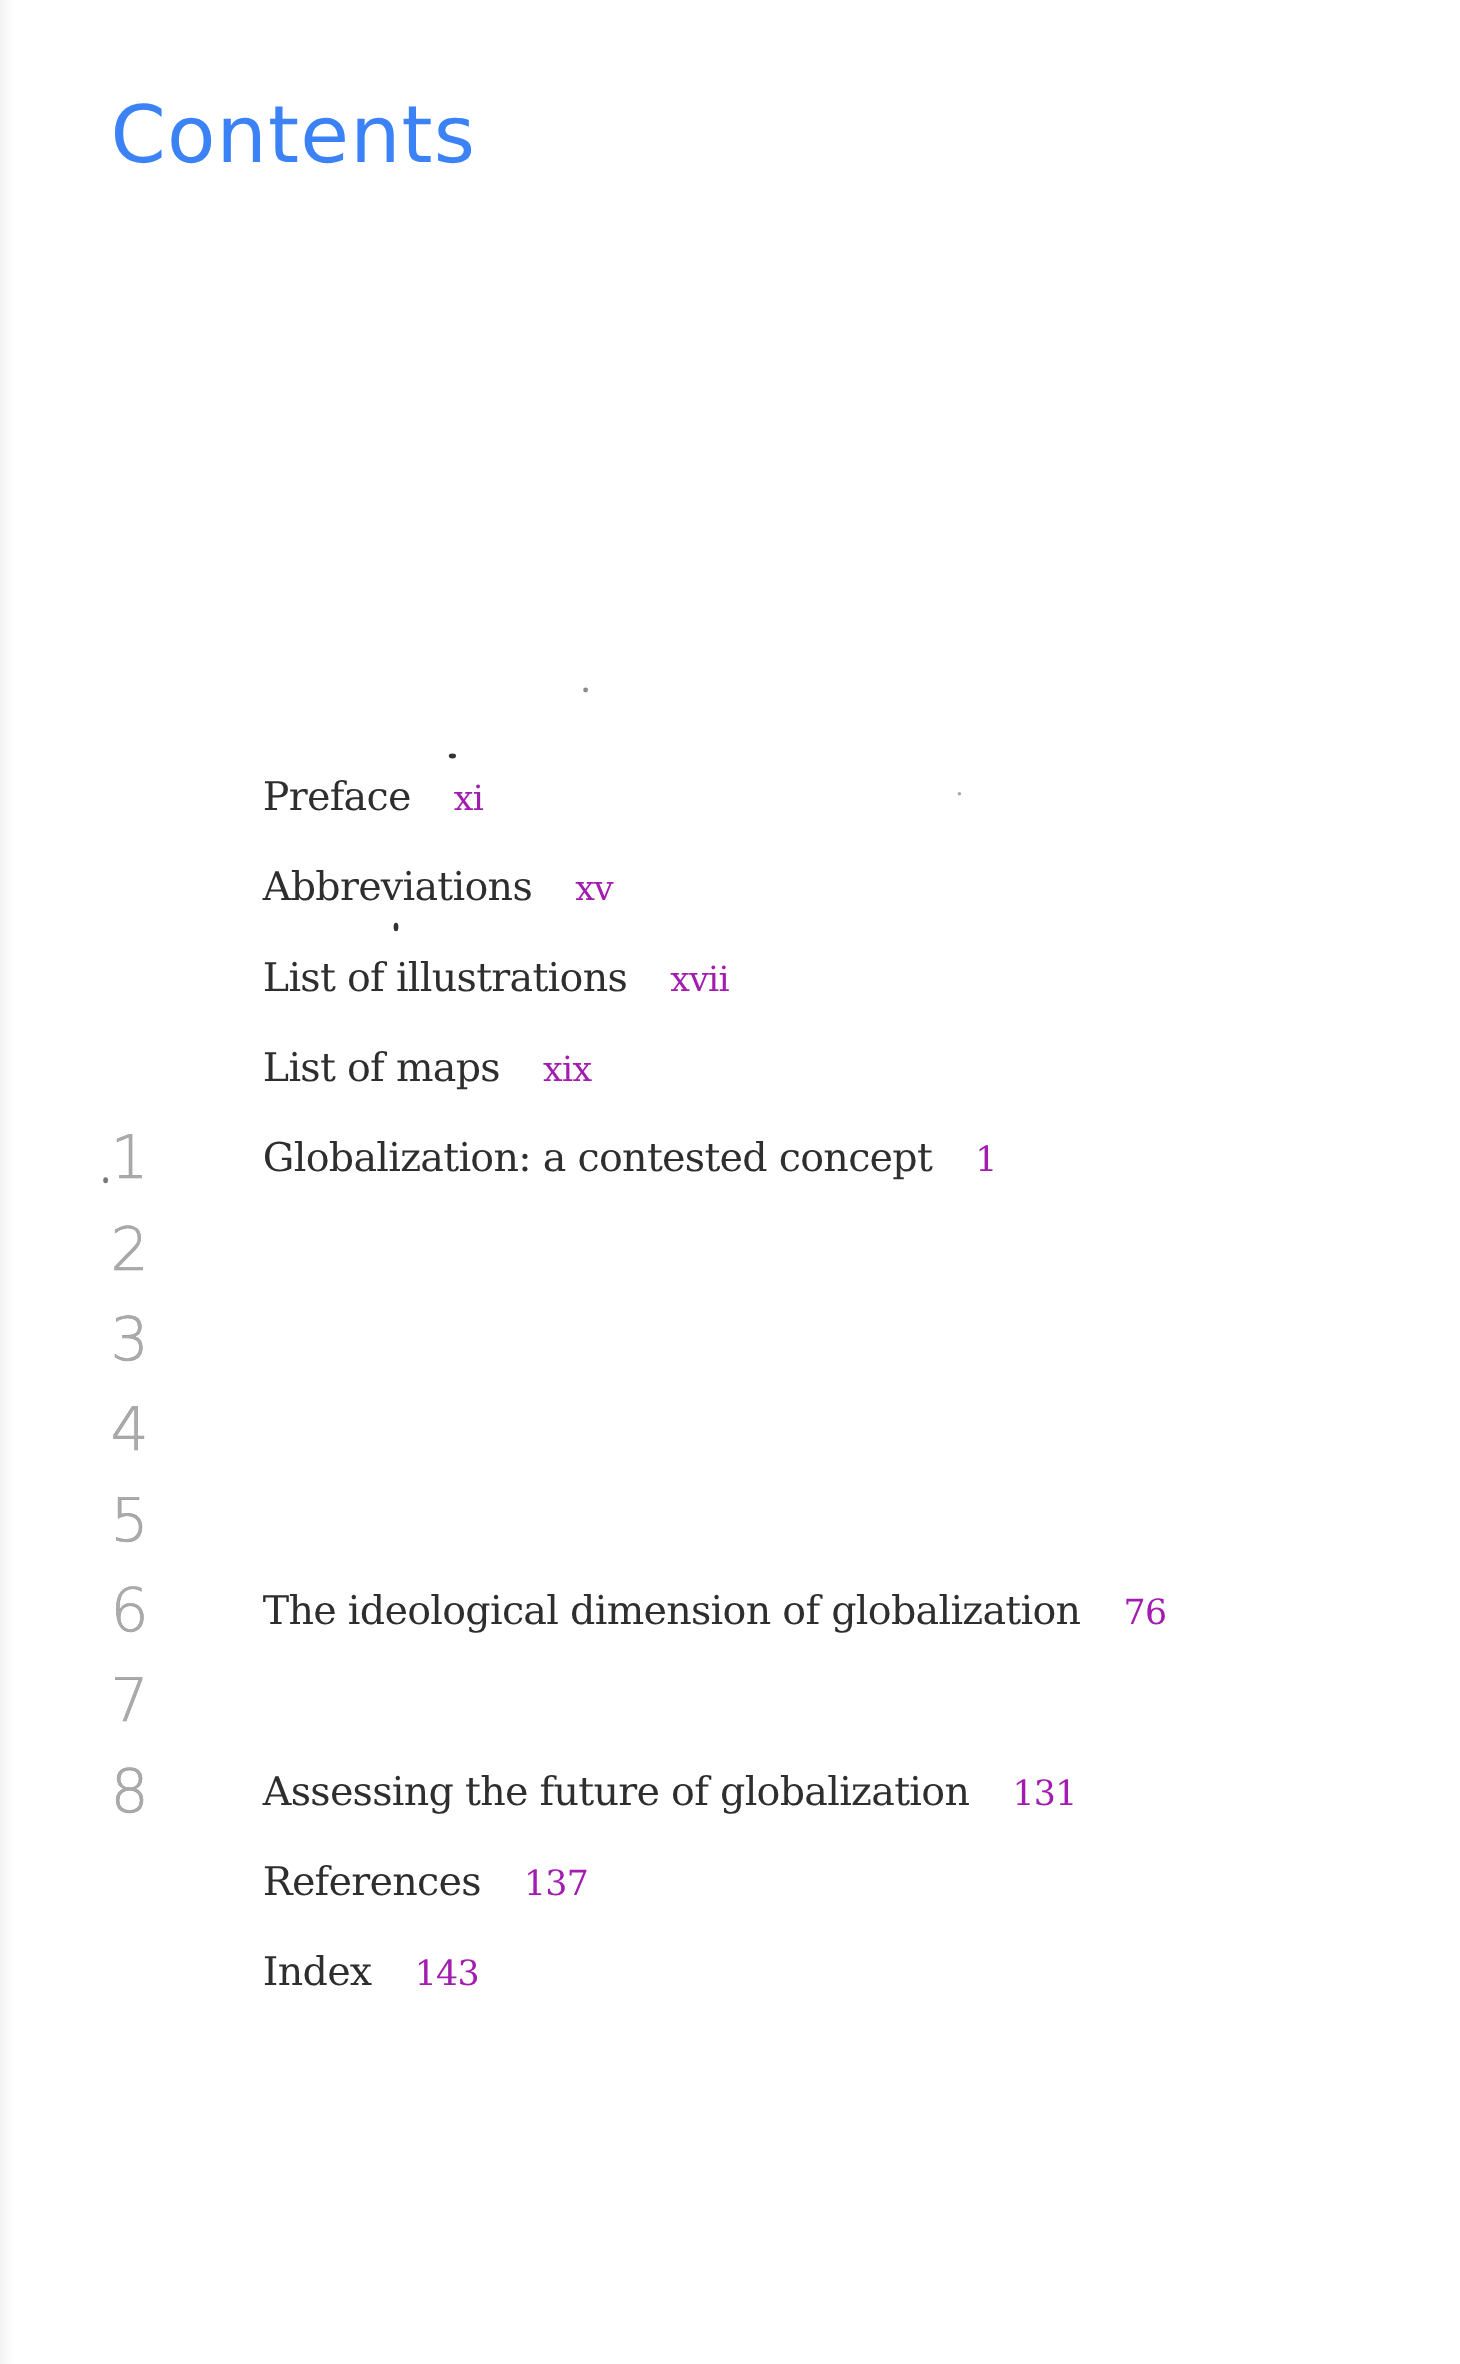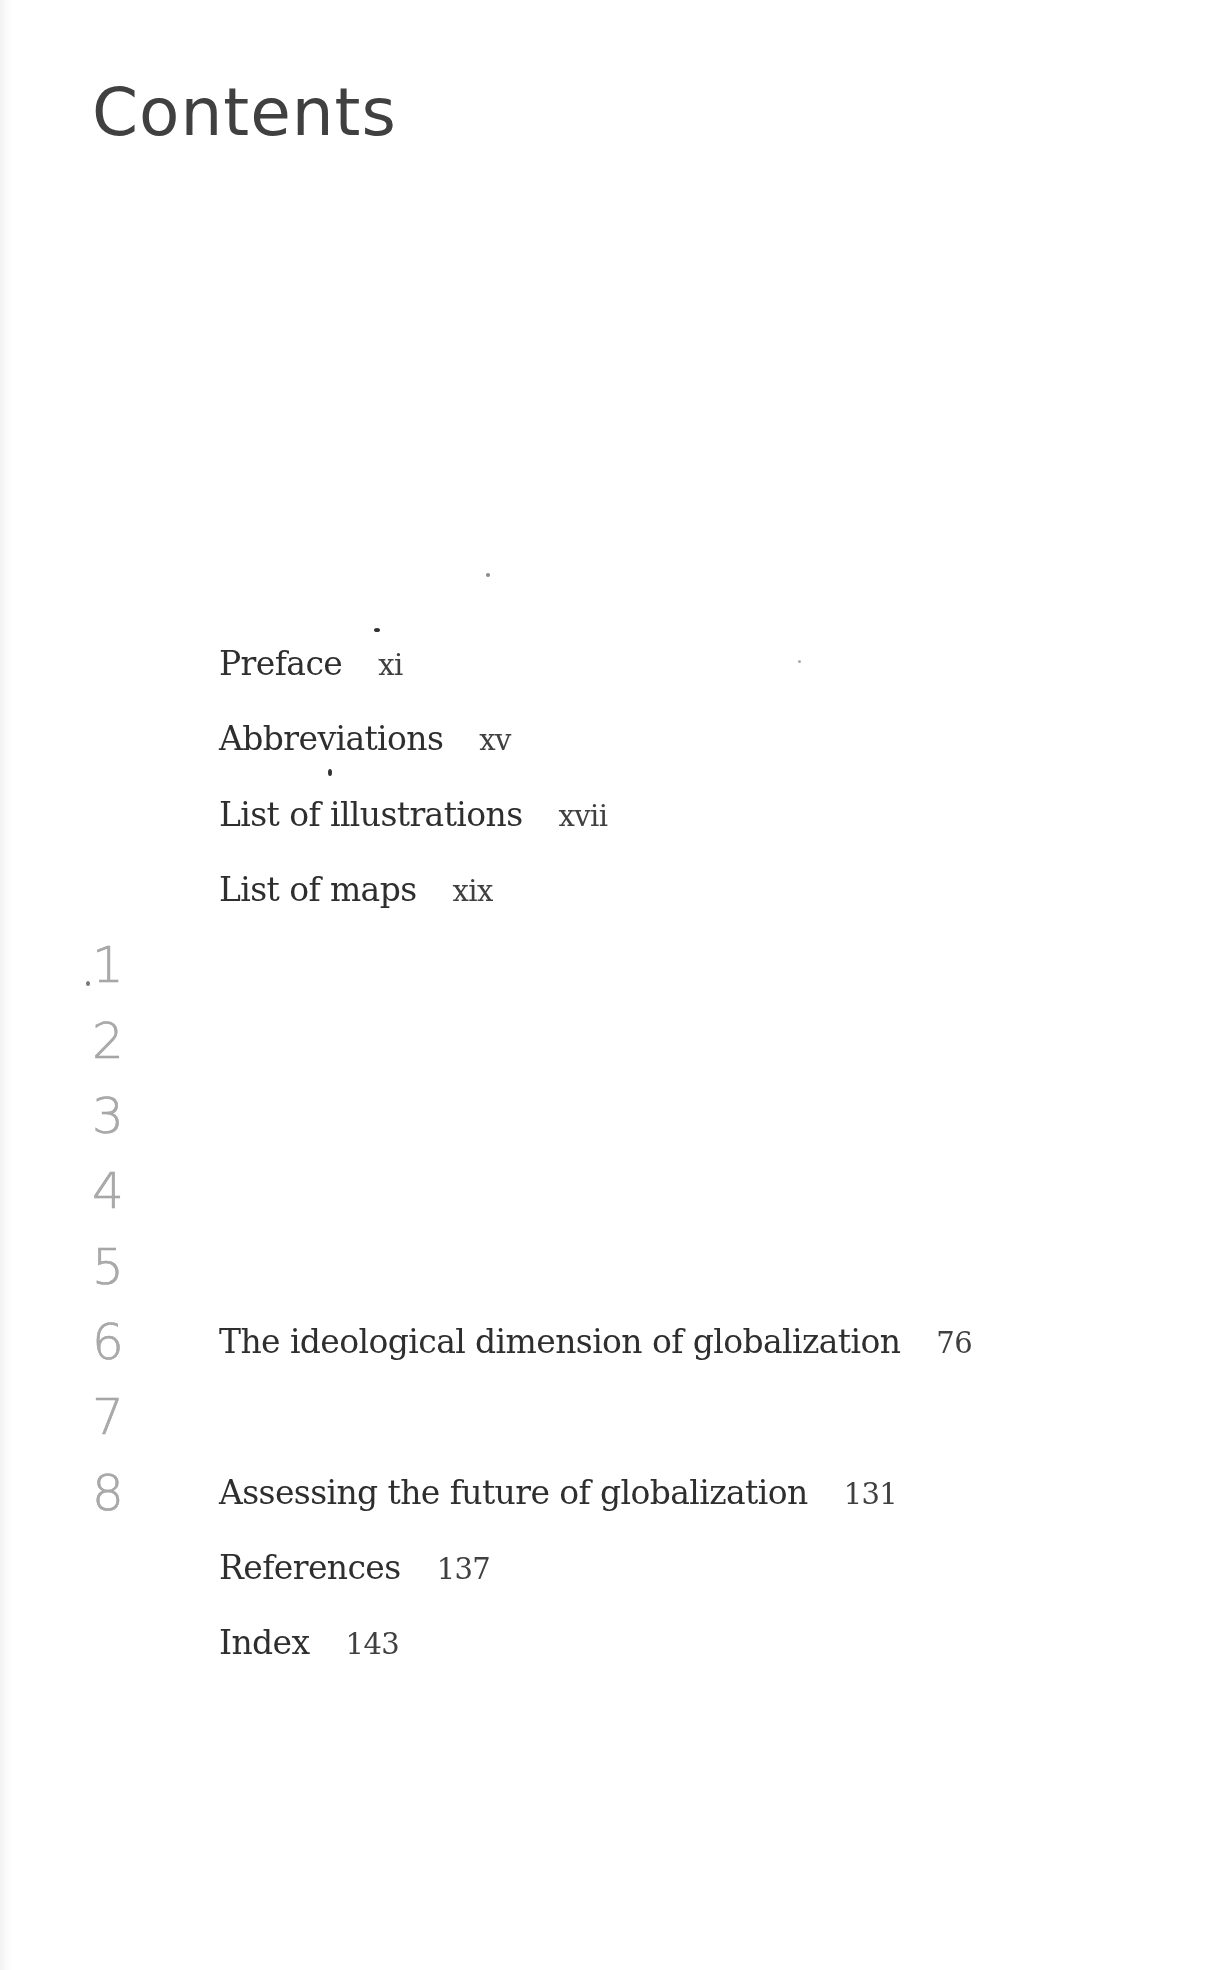--- a/index.html
+++ b/index.html
@@ -7,21 +7,21 @@
     width: 1217px; height: 1970px; position: relative; overflow: hidden;
     background: #ffffff;
   }
   .page-edge {
     position: absolute; left: 0; top: 0; width: 12px; height: 1970px;
     background: linear-gradient(to right, #f2f2f2, #fbfbfb 60%, #ffffff);
   }
   .title {
     position: absolute; left: 92px; top: 36px;
     font-family: "DejaVu Sans", sans-serif;
-    font-size: 66px; font-weight: normal; color: #404040;
+    font-size: 66px; font-weight: normal; color: #3b82f6;
     letter-spacing: 1px; line-height: 1;
   }
   .toc {
     position: absolute; left: 0; top: 0; width: 1217px;
   }
   .row {
     position: absolute; left: 0; height: 60px; width: 1100px;
   }
   .chapnum {
     position: absolute; left: 92px; top: 0;
@@ -32,21 +32,21 @@
   }
   .entry {
     position: absolute; left: 219px; top: 0;
     font-family: "DejaVu Serif", serif;
     font-size: 33px; color: #2e2e2e; white-space: nowrap;
     line-height: 56px; letter-spacing: -0.6px;
   }
   .entry .label { }
   .entry .pg {
     margin-left: 36px;
-    font-size: 29px; color: #404040;
+    font-size: 29px; color: #a21caf;
   }
   .speck { position: absolute; background: #8a8a8a; border-radius: 50%; }
 </style>
 </head>
 <body>
 
 <div class="page-edge"></div>
 
 <h1 class="title">Contents</h1>
 
@@ -67,20 +67,21 @@
     <span class="entry"><span class="label">List of illustrations</span><span class="pg">xvii</span></span>
   </div>
 
   <div class="row" style="top:862px">
     <span class="chapnum"></span>
     <span class="entry"><span class="label">List of maps</span><span class="pg">xix</span></span>
   </div>
 
   <div class="row" style="top:937px">
     <span class="chapnum">1</span>
+    <span class="entry"><span class="label">Globalization: a contested concept</span><span class="pg">1</span></span>
   </div>
 
   <div class="row" style="top:1013px">
     <span class="chapnum">2</span>
   </div>
 
   <div class="row" style="top:1088px">
     <span class="chapnum">3</span>
   </div>
 

